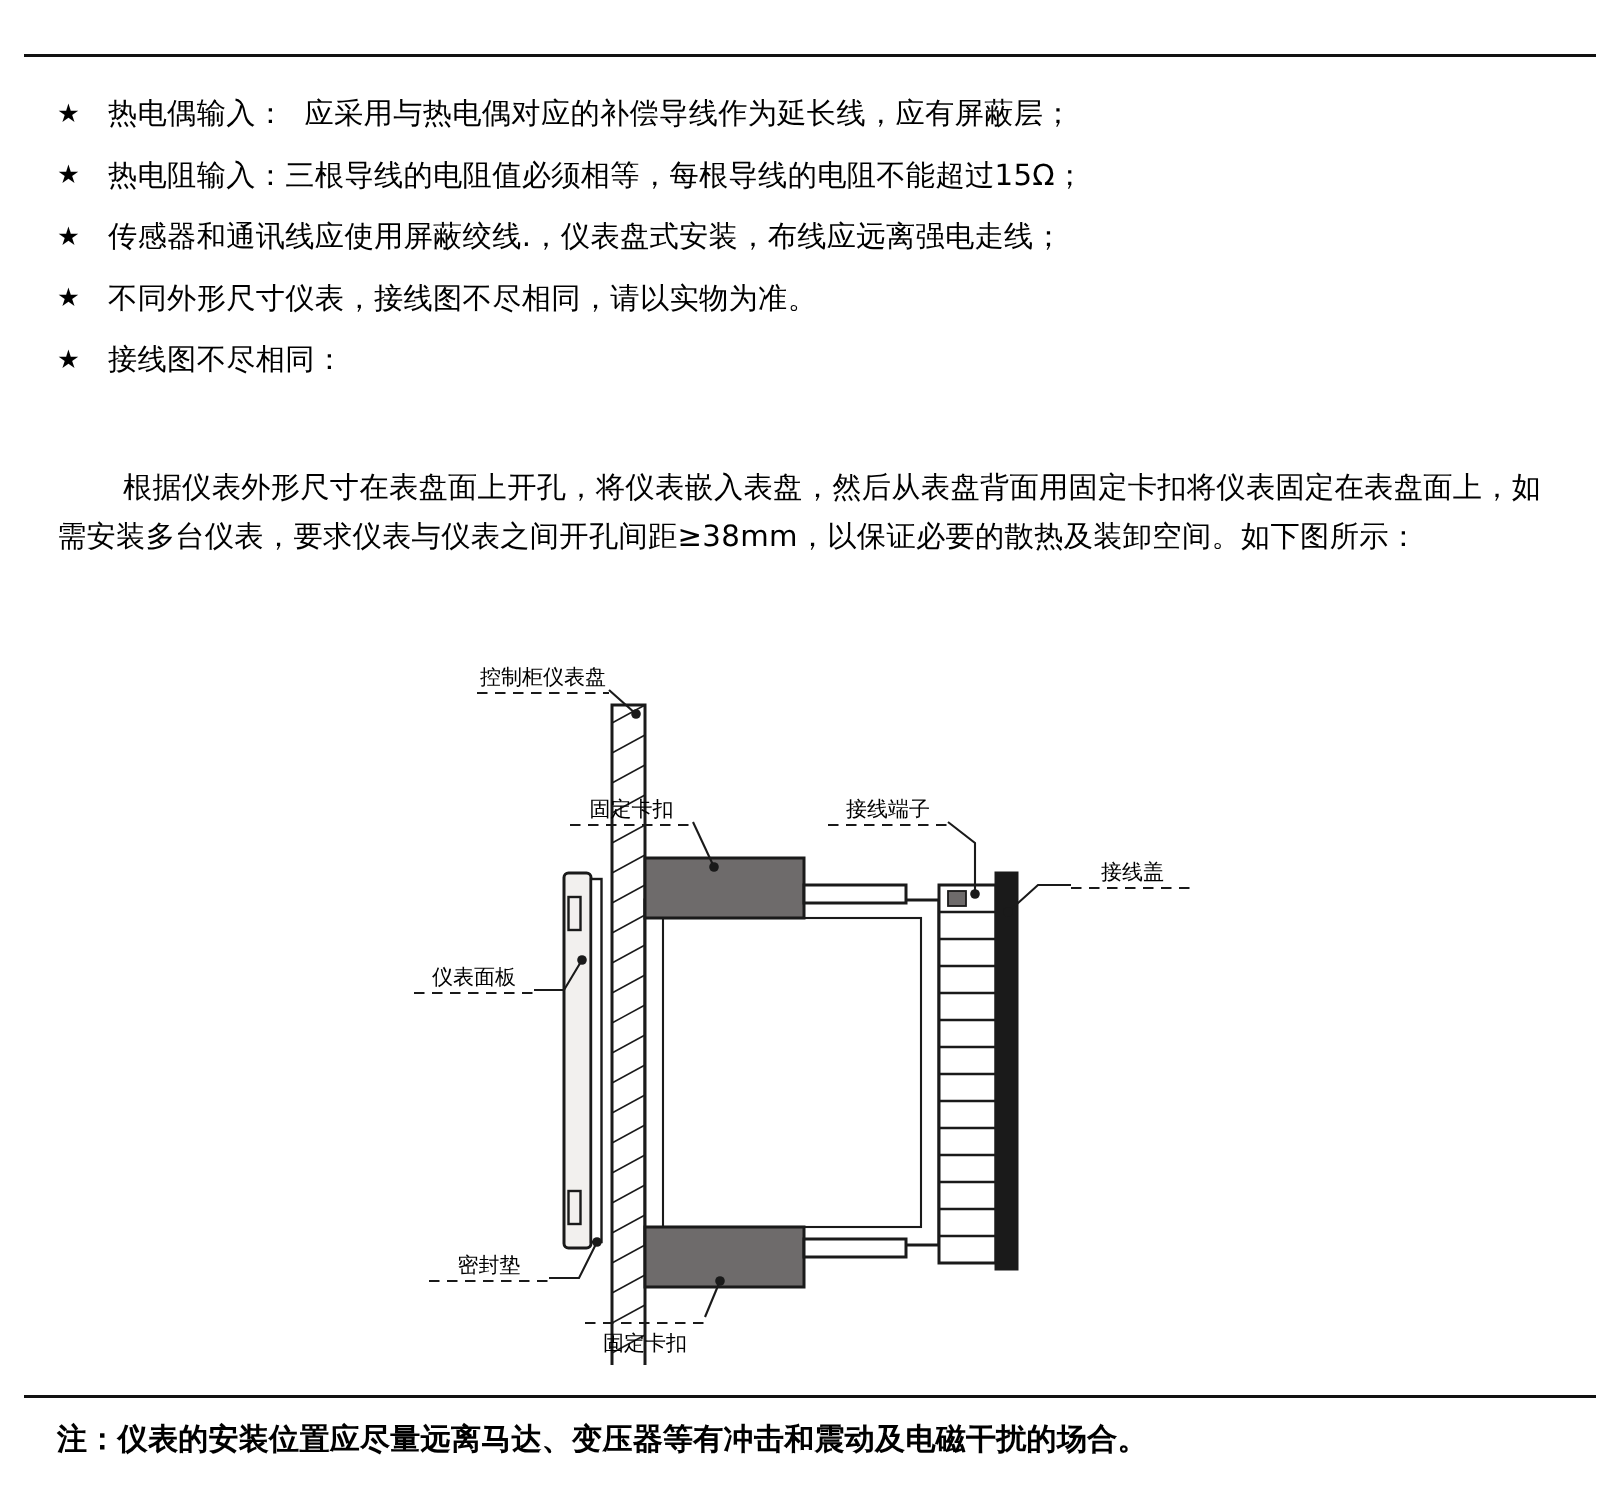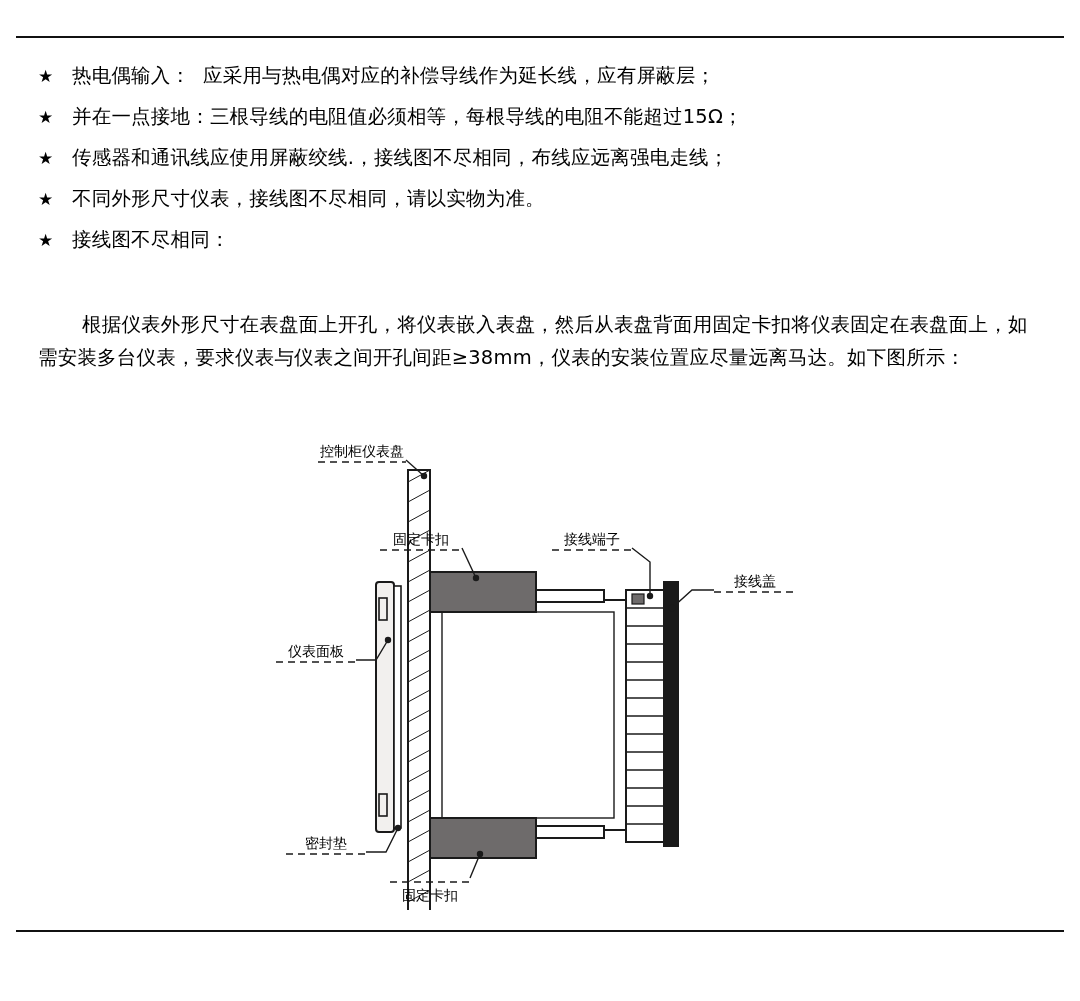--- a/index.html
+++ b/index.html
@@ -104,37 +104,37 @@
 
   <div class="top-rule"></div>
 
   <div class="bullet-list">
     <div class="bullet-row">
       <span class="star">★</span>
       <span class="bullet-text">热电偶输入：  应采用与热电偶对应的补偿导线作为延长线，应有屏蔽层；</span>
     </div>
     <div class="bullet-row">
       <span class="star">★</span>
-      <span class="bullet-text">并在一点接地：三根导线的电阻值必须相等，每根导线的电阻不能超过15Ω；</span>
-    </div>
-    <div class="bullet-row">
-      <span class="star">★</span>
-      <span class="bullet-text">传感器和通讯线应使用屏蔽绞线.，接线图不尽相同，布线应远离强电走线；</span>
+      <span class="bullet-text">热电阻输入：三根导线的电阻值必须相等，每根导线的电阻不能超过15Ω；</span>
+    </div>
+    <div class="bullet-row">
+      <span class="star">★</span>
+      <span class="bullet-text">传感器和通讯线应使用屏蔽绞线.，仪表盘式安装，布线应远离强电走线；</span>
     </div>
     <div class="bullet-row">
       <span class="star">★</span>
       <span class="bullet-text">不同外形尺寸仪表，接线图不尽相同，请以实物为准。</span>
     </div>
     <div class="bullet-row">
       <span class="star">★</span>
       <span class="bullet-text">接线图不尽相同：</span>
     </div>
   </div>
 
-  <div class="para">根据仪表外形尺寸在表盘面上开孔，将仪表嵌入表盘，然后从表盘背面用固定卡扣将仪表固定在表盘面上，如需安装多台仪表，要求仪表与仪表之间开孔间距≥38mm，仪表的安装位置应尽量远离马达。如下图所示：</div>
+  <div class="para">根据仪表外形尺寸在表盘面上开孔，将仪表嵌入表盘，然后从表盘背面用固定卡扣将仪表固定在表盘面上，如需安装多台仪表，要求仪表与仪表之间开孔间距≥38mm，以保证必要的散热及装卸空间。如下图所示：</div>
 
   <div class="figure">
     <svg width="760" height="480" viewBox="0 0 760 480" xmlns="http://www.w3.org/2000/svg">
 
       <rect x="196" y="152" width="18" height="250" rx="3" fill="#f2f0ee" stroke="#1a1a1a" stroke-width="2"></rect>
       <rect x="199" y="168" width="8" height="22" fill="none" stroke="#1a1a1a" stroke-width="1.6"></rect>
       <rect x="199" y="364" width="8" height="22" fill="none" stroke="#1a1a1a" stroke-width="1.6"></rect>
 
       <rect x="214" y="156" width="7" height="242" fill="#ffffff" stroke="#1a1a1a" stroke-width="1.6"></rect>
 
@@ -228,14 +228,15 @@
       <text class="fig-label" x="412" y="114" text-anchor="middle">接线端子</text>
       <text class="fig-label" x="575" y="156" text-anchor="middle">接线盖</text>
       <text class="fig-label" x="136" y="226" text-anchor="middle">仪表面板</text>
       <text class="fig-label" x="146" y="418" text-anchor="middle">密封垫</text>
       <text class="fig-label" x="250" y="470" text-anchor="middle">固定卡扣</text>
     </svg>
   </div>
 
   <div class="bottom-rule"></div>
 
+  <div class="note">注：仪表的安装位置应尽量远离马达、变压器等有冲击和震动及电磁干扰的场合。</div>
 
 </div>
 
 </body></html>

